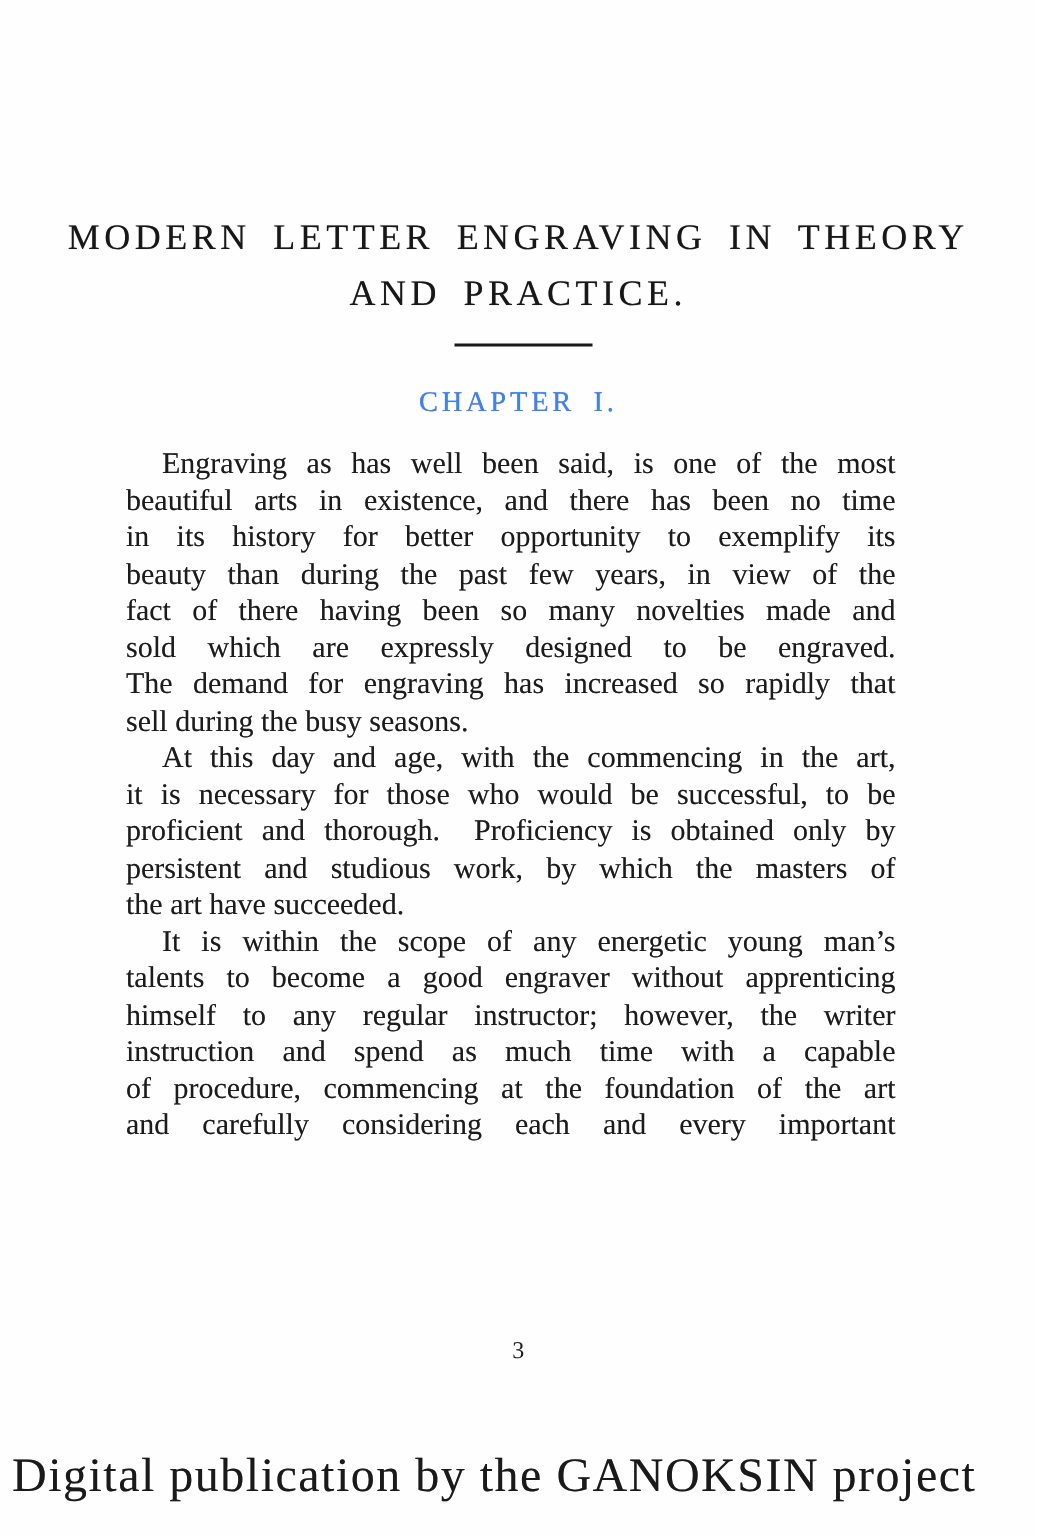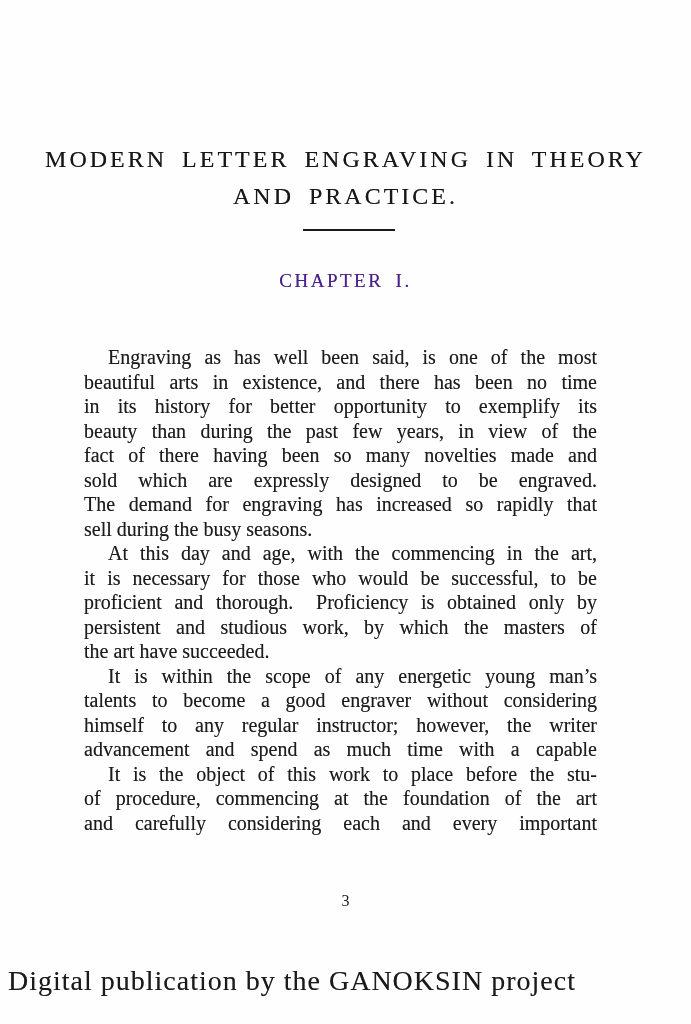--- a/index.html
+++ b/index.html
@@ -24,55 +24,54 @@
     line-height: 37px;
     color: #171717;
     text-shadow: 0 0 0.5px rgba(0,0,0,.55);
   }
   .divider {
     position: absolute; top: 229px; left: 303px;
     width: 92px; height: 2px;
     background: #1a1a1a;
   }
   .chapter-heading {
-    position: absolute; top: 270px; left: 0; width: 691px;
+    position: absolute; top: 258px; left: 0; width: 691px;
     text-align: center;
     font-size: 19px;
     letter-spacing: 2.5px;
     word-spacing: 5px;
-    color: #4c1d95;
+    color: #3b82f6;
     text-shadow: 0 0 0.5px rgba(0,0,0,.5);
   }
   .body-text {
     position: absolute; top: 297px; left: 84px;
     width: 513px;
     font-size: 20px;
     line-height: 24.5px;
     color: #1c1c1c;
     text-shadow: 0 0 0.4px rgba(0,0,0,.45);
-    margin-top: 48px;
   }
   .para { margin: 0; }
   .line {
     text-align: justify;
     text-align-last: justify;
     white-space: normal;
   }
   .line.first { text-indent: 24px; }
   .line.lastline { text-align-last: left; }
   .page-number {
     position: absolute; top: 892px; left: 0; width: 691px;
     text-align: center;
     font-size: 16px;
     color: #1c1c1c;
   }
   .footer {
     position: absolute; top: 965px; left: 8px;
     width: 680px;
-    font-size: 28px;
+    font-size: 32px;
     letter-spacing: 1px;
     color: #1a1a1a;
     white-space: nowrap;
     text-shadow: 0 0 0.4px rgba(0,0,0,.4);
   }
 </style>
 </head>
 <body>
 
 <div class="page">
@@ -99,26 +98,25 @@
     </div>
     <div class="para">
       <div class="line first">At this day and age, with the commencing in the art,</div>
       <div class="line">it is necessary for those who would be successful, to be</div>
       <div class="line">proficient and thorough.  Proficiency is obtained only by</div>
       <div class="line">persistent and studious work, by which the masters of</div>
       <div class="line lastline">the art have succeeded.</div>
     </div>
     <div class="para">
       <div class="line first">It is within the scope of any energetic young man’s</div>
-      <div class="line">talents to become a good engraver without considering</div>
+      <div class="line">talents to become a good engraver without apprenticing</div>
       <div class="line">himself to any regular instructor; however, the writer</div>
-      <div class="line">advancement and spend as much time with a capable</div>
+      <div class="line">instruction and spend as much time with a capable</div>
     </div>
     <div class="para">
-      <div class="line first">It is the object of this work to place before the stu-</div>
       <div class="line">of procedure, commencing at the foundation of the art</div>
       <div class="line">and carefully considering each and every important</div>
     </div>
   </div>
 
   <div class="page-number">3</div>
 
   <div class="footer">Digital publication by the GANOKSIN project</div>
 
 </div>

